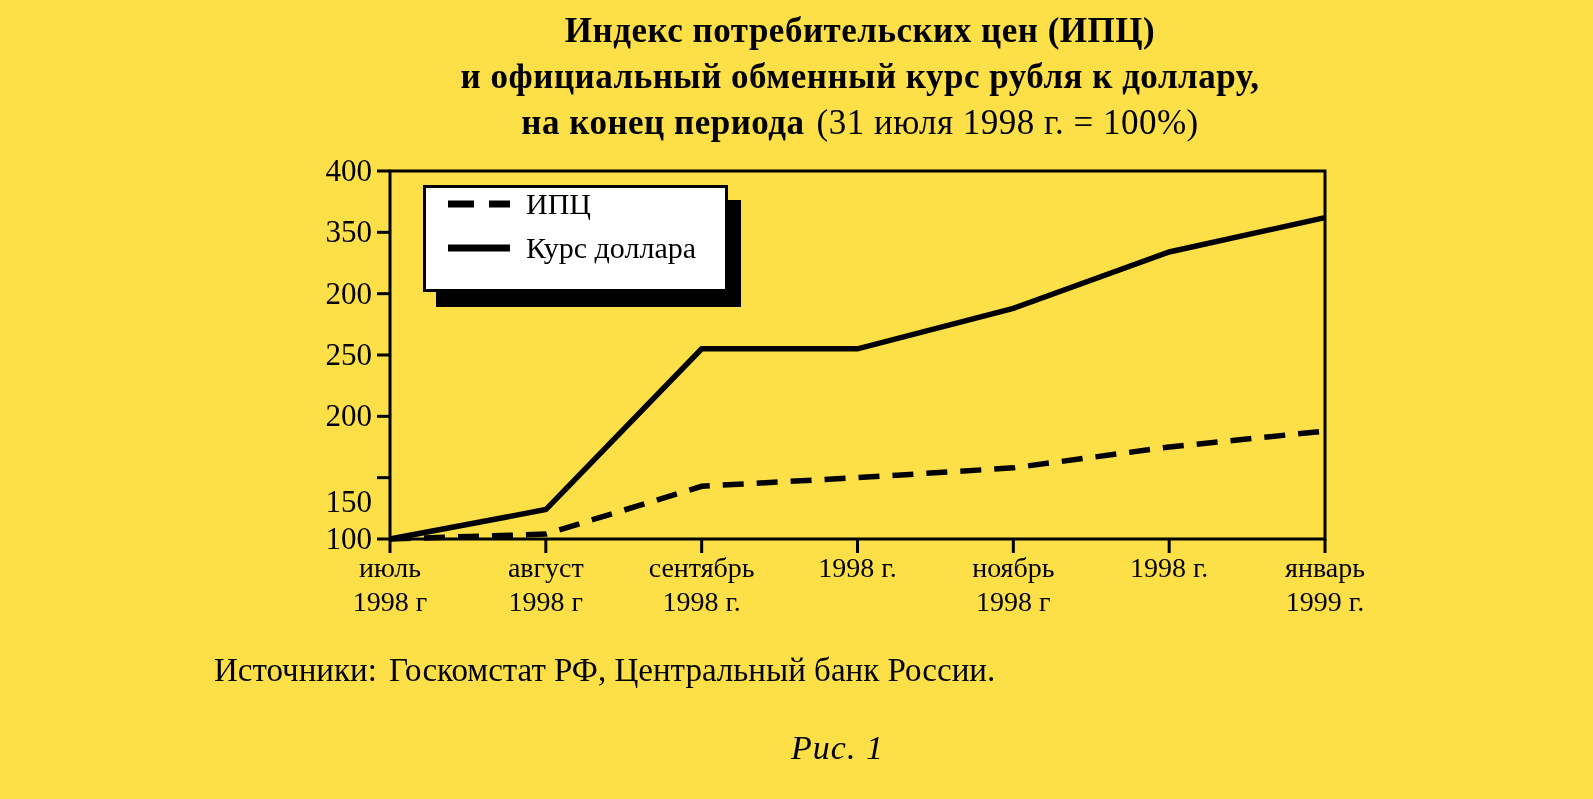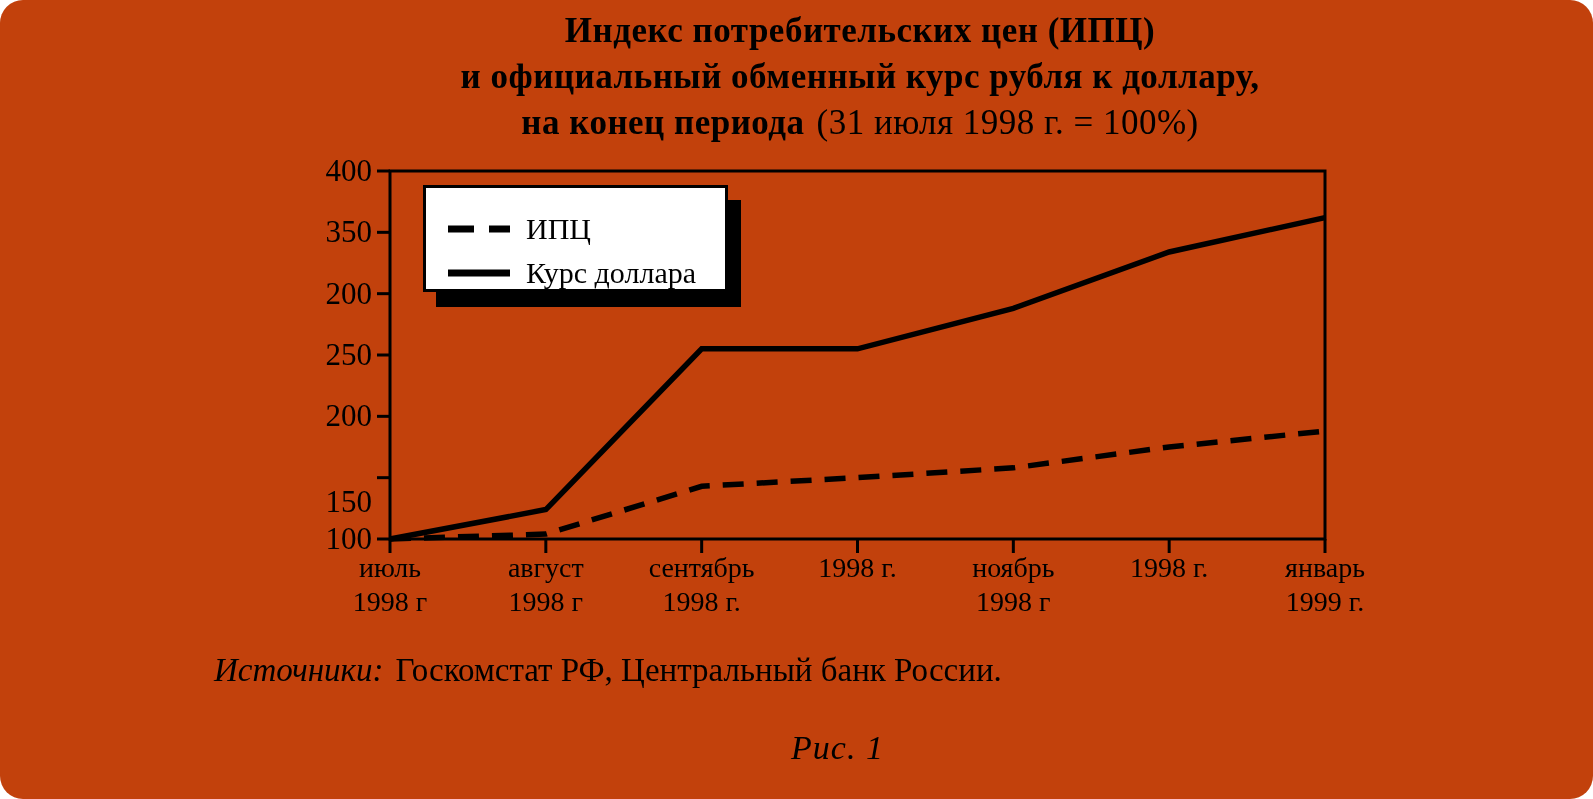--- a/index.html
+++ b/index.html
@@ -2,21 +2,21 @@
 <html><head>
 <meta charset="utf-8">
 <style>
   html,body{margin:0;padding:0;}
   body{
     width:1593px;height:799px;
     background:#ffffff;color:#000000;
     font-family:"Liberation Serif", serif;
     position:relative;overflow:hidden;
   }
-  .page{position:absolute;inset:0;background:#c2410c;border-radius:23px;}
+  .page{position:absolute;inset:0;background:#fde047;}
 
   
   .title{
     position:absolute;left:180px;top:8px;width:1360px;
     text-align:center;font-weight:bold;
     font-size:35px;line-height:46px;
     letter-spacing:0.5px;
   }
   .t-line .reg{font-weight:normal;margin-left:12px;margin-top:28px;}
 
@@ -31,29 +31,29 @@
   .xlab{
     position:absolute;width:220px;text-align:center;
     font-size:28px;line-height:34px;
   }
 
   
   .legend{position:absolute;left:423px;top:185px;width:305px;height:107px;}
   .legend-shadow{position:absolute;left:13px;top:15px;width:100%;height:100%;background:#000;}
   .legend-box{
     position:absolute;inset:0;background:#fff;border:3px solid #000;box-sizing:border-box;
-    display:flex;flex-direction:column;justify-content:flex-end;gap:12px;padding-left:20px;
+    display:flex;flex-direction:column;justify-content:flex-start;gap:12px;padding-left:20px;
   }
   .legend-row{display:flex;align-items:center;gap:16px;font-size:30px;line-height:32px;}
   .swatch{width:64px;height:12px;flex:0 0 auto;}
   .swatch line{stroke:#000;stroke-width:7;}
 
   
   .source{position:absolute;left:214px;top:652px;margin:0;font-size:33px;}
-  .src-label{font-style:italic;}
+  .src-label{}
   .src-text{margin-left:12px;}
   .caption{
     position:absolute;left:80px;top:729px;width:1515px;margin:0;
     text-align:center;font-style:italic;font-size:34px;letter-spacing:1px;
   }
 </style>
 </head>
 <body>
 
 <div class="page">

